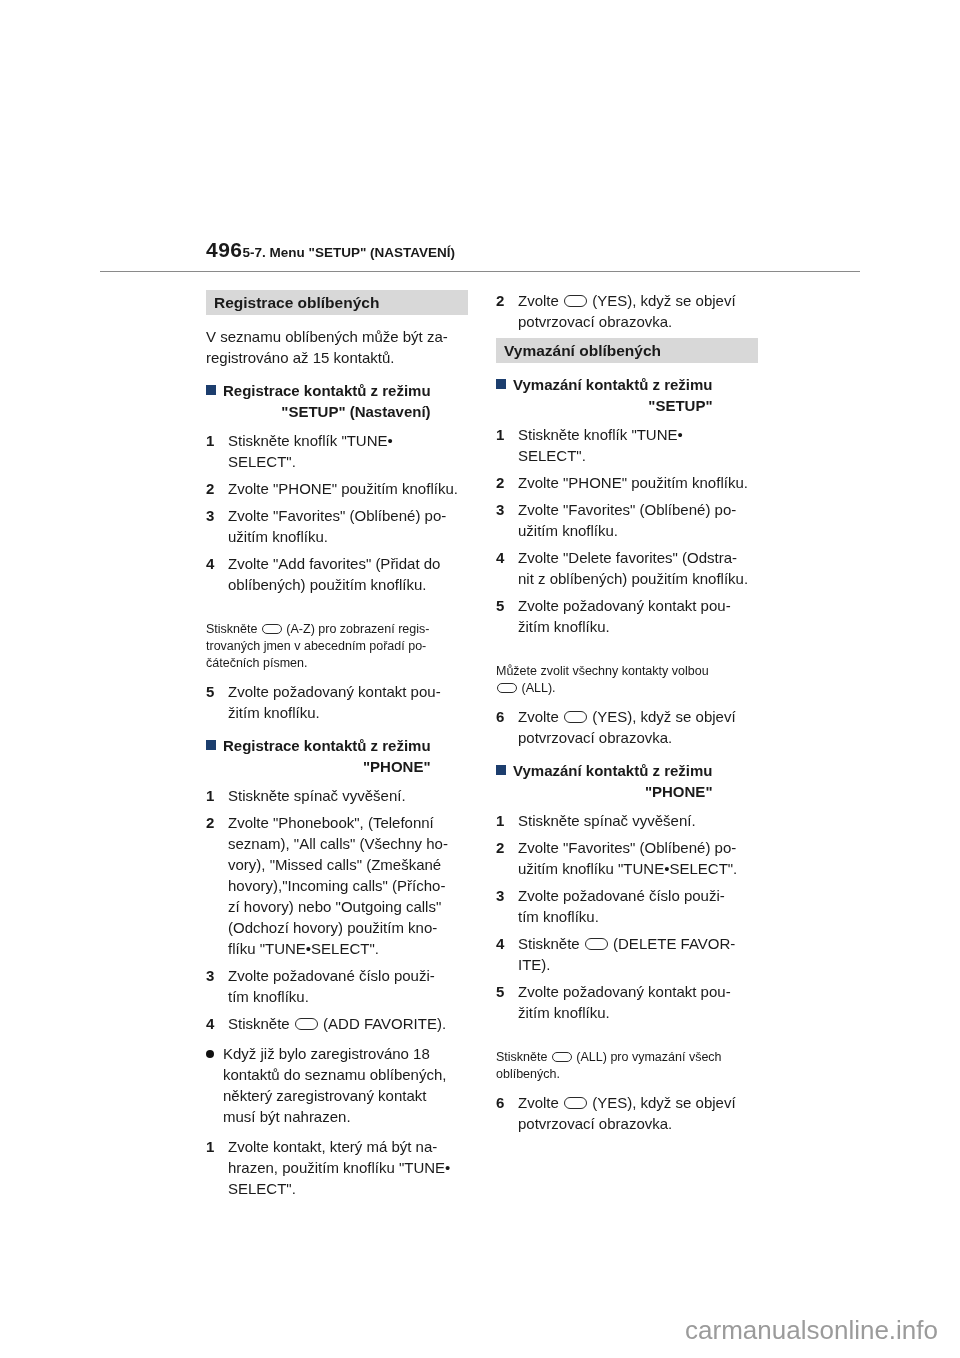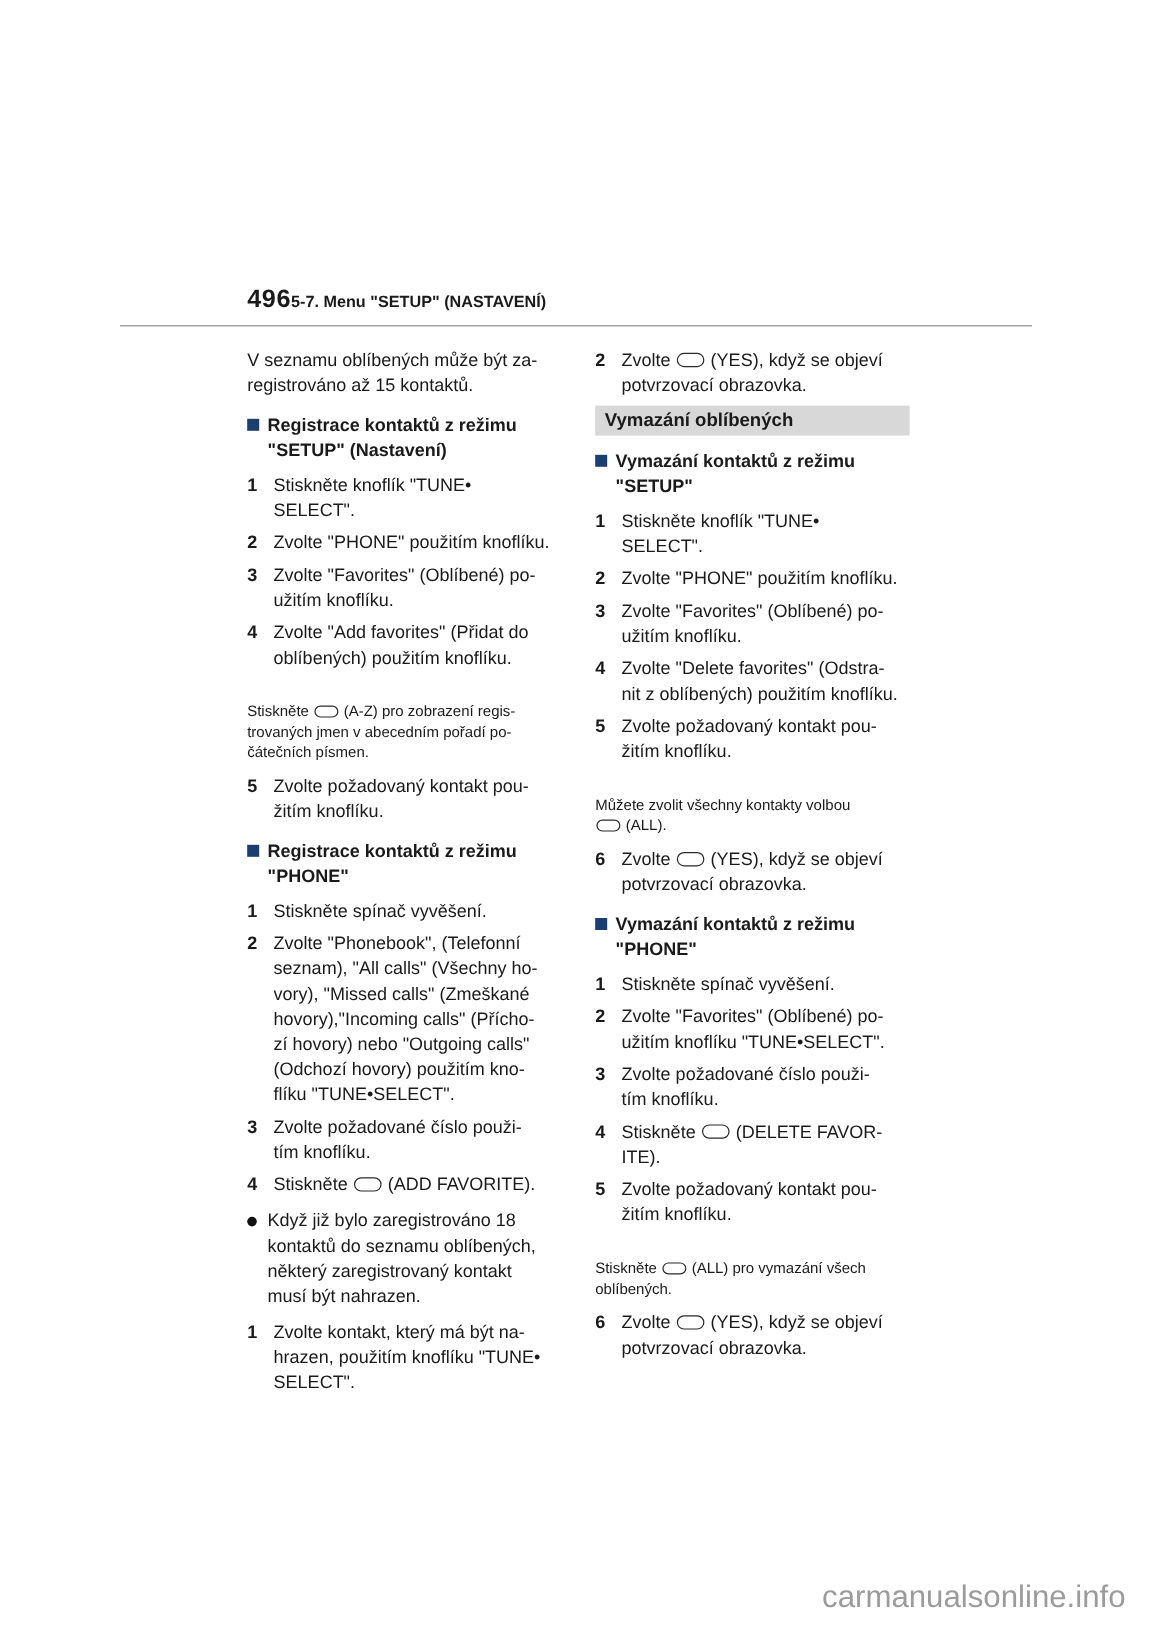--- a/index.html
+++ b/index.html
@@ -25,21 +25,21 @@
     background:var(--heading-bg,#d8d8d8);
     font-weight:bold; font-size:15.5px;
     padding:4px 8px 3px 8px;
     margin-bottom:11px;
   }
   .col .section-bar + * { margin-top:2px; }
   .mt { margin-top:2px; }
 
   p.body { font-size:15px; line-height:21px; white-space:pre-line; margin-bottom:10px; }
 
-  .sub { display:flex; gap:7px; margin:12px 0 8px 0; font-weight:bold; font-size:15px; line-height:21px; }
+  .sub { display:flex; gap:7px; margin:12px 0 8px 0; font-weight:bold; font-size:15px; line-height:21px;text-align:right; }
   .sub .sq { width:10px; height:10px; background:var(--accent-navy,#1c3e6e); margin-top:5px; flex-shrink:0; }
   .sub .t { white-space:pre-line; }
 
   .step { display:flex; margin-bottom:6px; font-size:15px; line-height:21px; }
   .step .num { font-weight:bold; width:22px; flex-shrink:0; }
   .step .txt { flex:1; white-space:pre-line; }
 
   .note { font-size:12.5px; line-height:17px; white-space:pre-line; margin:9px 0 9px 0; }
 
   .bullet { display:flex; margin:9px 0; font-size:15px; line-height:21px; }
@@ -67,20 +67,21 @@
   <div class="header">
     <span class="page-num">496</span>
     <span class="header-title">5-7. Menu "SETUP" (NASTAVENÍ)</span>
   </div>
   <div class="header-rule"></div>
 
   <div class="content">
 
     <div class="col">
 
+      <div class="section-bar">Registrace oblíbených</div>
 
       <p class="body">V seznamu oblíbených může být za-
 registrováno až 15 kontaktů.</p>
 
       <div class="sub">
         <span class="sq"></span>
         <span class="t">Registrace kontaktů z režimu
 "SETUP" (Nastavení)</span>
       </div>
 

